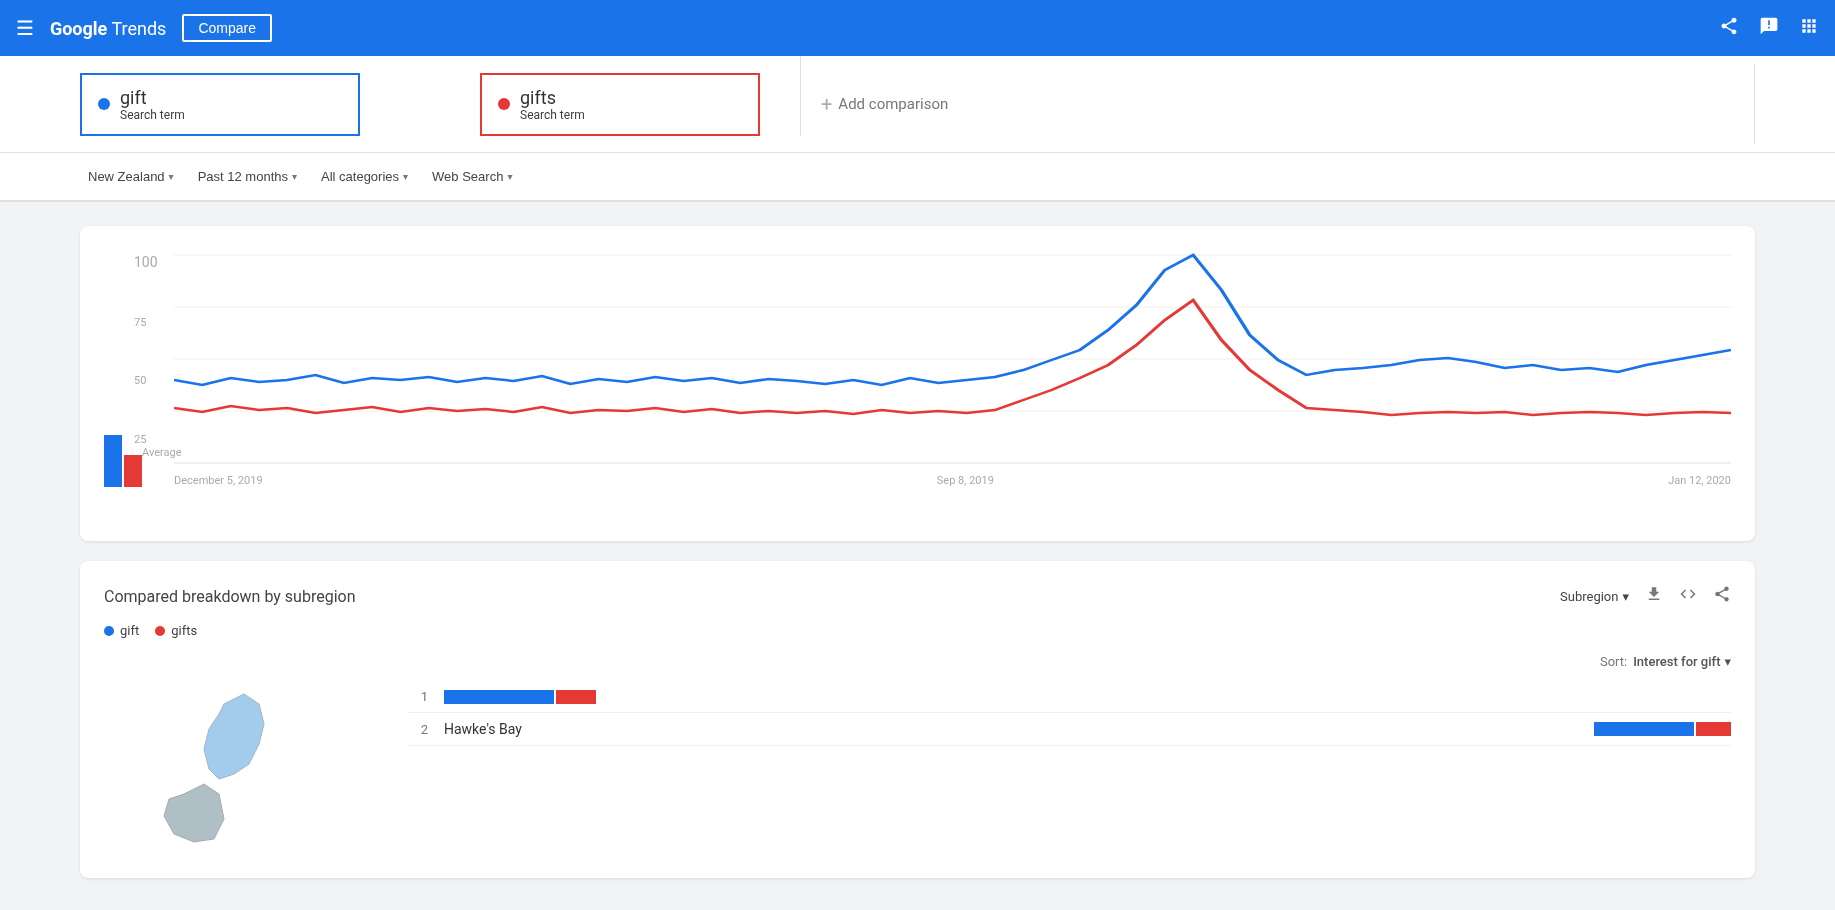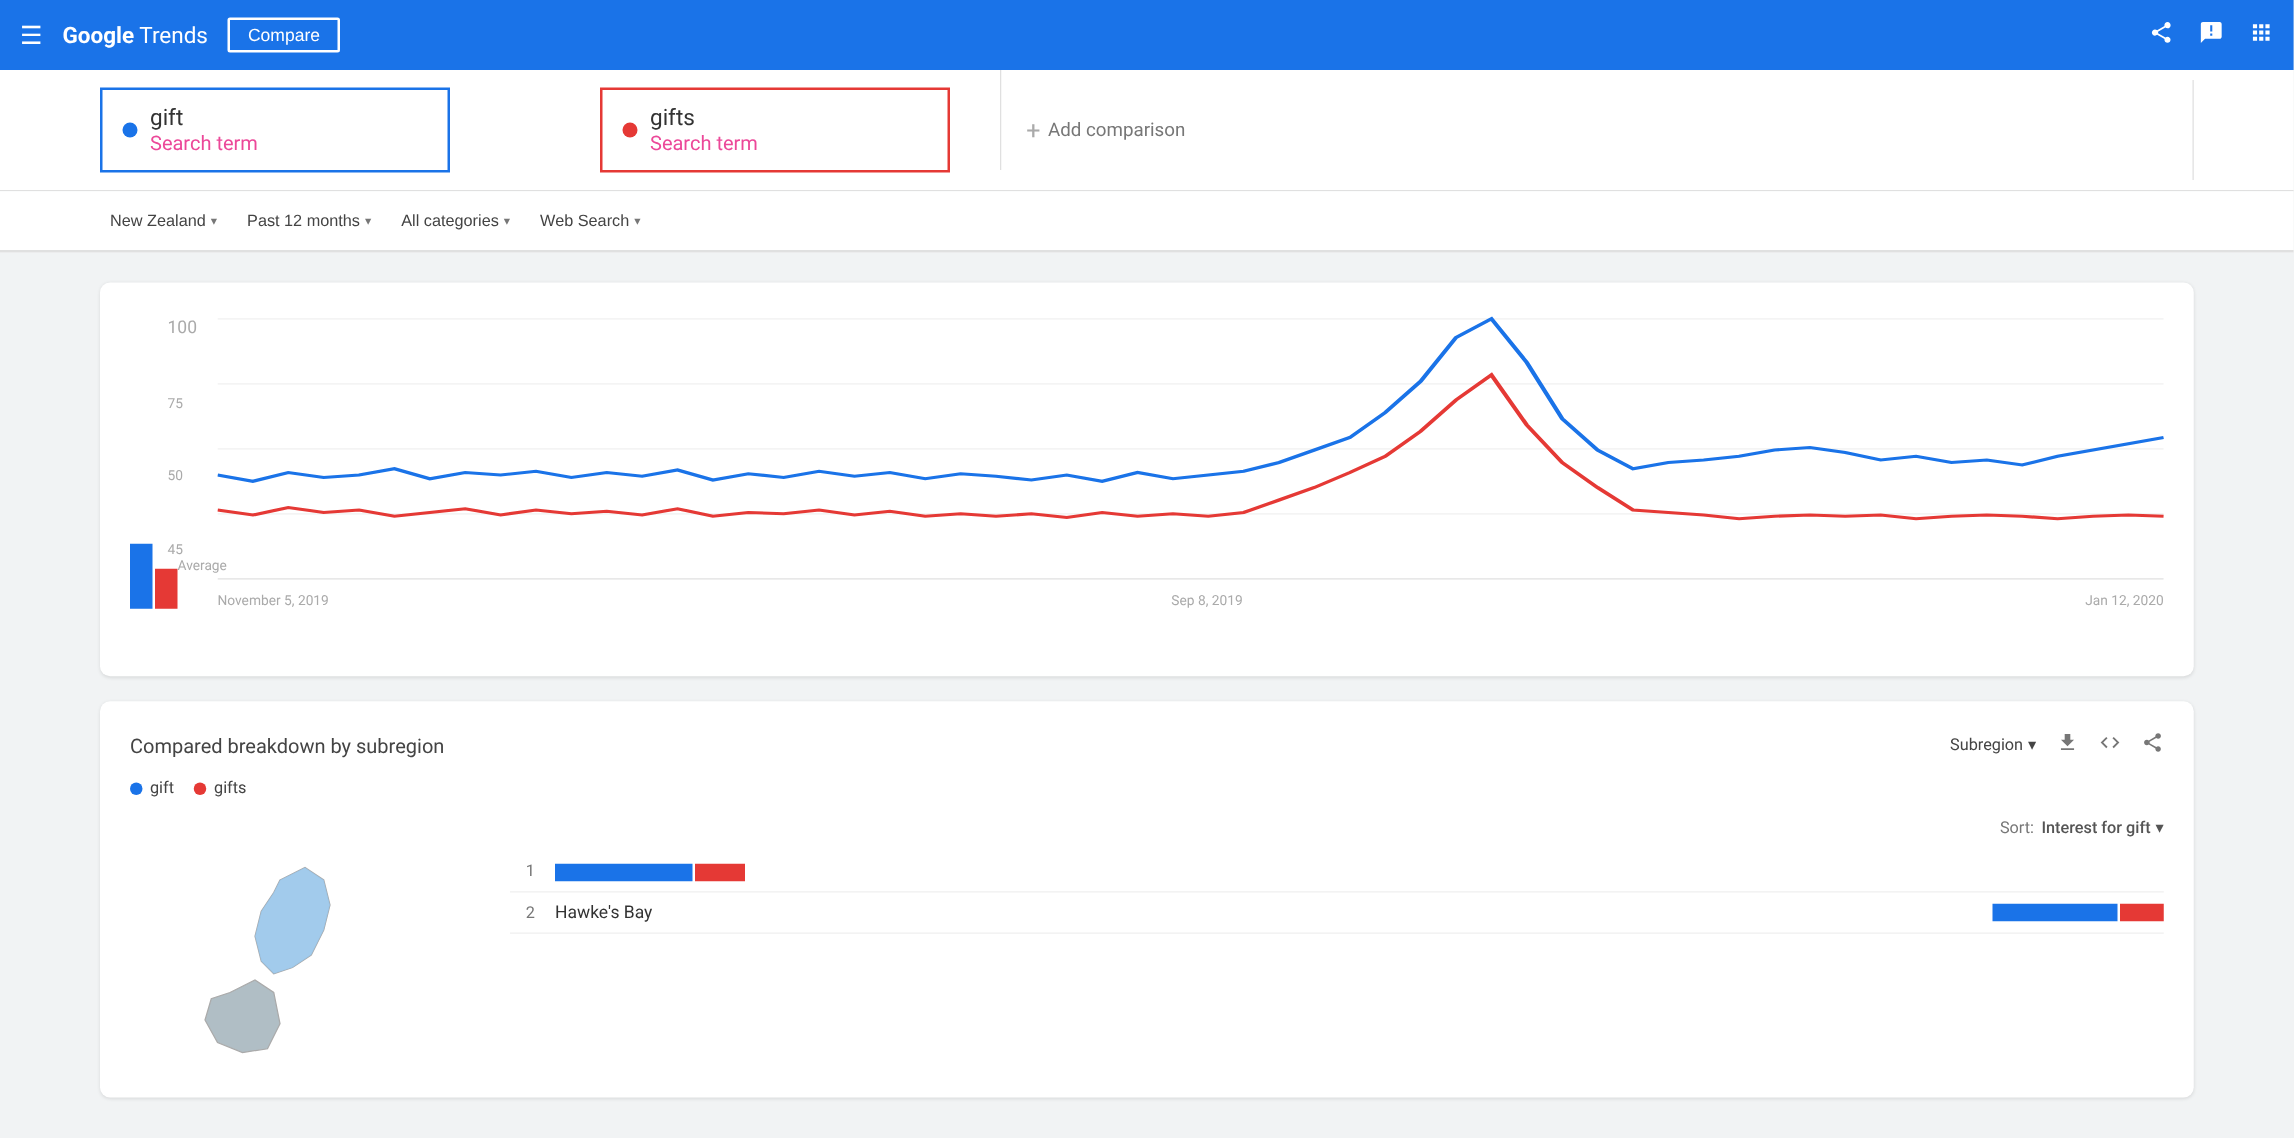--- a/index.html
+++ b/index.html
@@ -58,21 +58,21 @@
     }
     .search-term-box.blue-border { border-color: #1a73e8; margin-left: 0; }
     .search-term-box.red-border { border-color: #e53935; }
     .dot {
       width: 12px; height: 12px; border-radius: 50%; flex-shrink: 0;
     }
     .dot-blue { background: #1a73e8; }
     .dot-red { background: #e53935; }
     .search-term-text { display: flex; flex-direction: column; }
     .search-term-name { font-size: 18px; font-weight: 400; color: #333; }
-    .search-term-label { font-size: 16px; color: #ec4899; }
+    .search-term-label { font-size: 12px; color: #404040; }
     .add-comparison {
       display: flex;
       align-items: center;
       gap: 6px;
       color: #777;
       font-size: 15px;
       cursor: pointer;
       padding: 14px 20px;
       flex: 1;
     }
@@ -326,21 +326,21 @@
           <div style="width:18px; height:52px; background:#1a73e8;"></div>
           <div style="width:18px; height:32px; background:#e53935;"></div>
         </div>
         <span style="font-size:11px; color:#aaa;">Average</span>
       </div>
 
       <div style="position:absolute; left: 30px; top: 0; height: 200px; display:flex; flex-direction:column; justify-content:space-between; padding:4px 0;">
         <span style="font-size:14px;color:#aaa;">100</span>
         <span style="font-size:11px;color:#aaa;">75</span>
         <span style="font-size:11px;color:#aaa;">50</span>
-        <span style="font-size:11px;color:#aaa;">45</span>
+        <span style="font-size:11px;color:#aaa;">25</span>
       </div>
 
       <svg class="chart-svg" viewBox="0 0 1100 220" preserveAspectRatio="none" style="display:block;">
 
         <line x1="0" y1="5" x2="1100" y2="5" stroke="#f0f0f0" stroke-width="1"></line>
         <line x1="0" y1="57" x2="1100" y2="57" stroke="#f0f0f0" stroke-width="1"></line>
         <line x1="0" y1="109" x2="1100" y2="109" stroke="#f0f0f0" stroke-width="1"></line>
         <line x1="0" y1="161" x2="1100" y2="161" stroke="#f0f0f0" stroke-width="1"></line>
         <line x1="0" y1="213" x2="1100" y2="213" stroke="#e0e0e0" stroke-width="1"></line>
 
@@ -357,21 +357,21 @@
             0,158 20,162 40,156 60,160 80,158 100,163 120,160 140,157 160,162 180,158
             200,161 220,159 240,162 260,157 280,163 300,160 320,161 340,158 360,162
             380,159 400,163 420,161 440,163 460,161 480,164 500,160 520,163 540,161
             560,163 580,160 600,150 620,140 640,128 660,115 680,95 700,70 720,50
             740,90 760,120 780,140 800,158 820,160 840,162 860,165 880,163 900,162
             920,163 940,162 960,165 980,163 1000,162 1020,163 1040,165 1060,163 1080,162 1100,163
           "></polyline>
       </svg>
 
       <div style="display:flex; justify-content:space-between; padding: 4px 0 0 0; font-size:11px; color:#aaa;">
-        <span>November 5, 2019</span>
+        <span>December 5, 2019</span>
         <span>Sep 8, 2019</span>
         <span>Jan 12, 2020</span>
       </div>
     </div>
   </div>
 
   <div class="card">
     <div class="subregion-header card-header">
       <span class="card-title">Compared breakdown by subregion</span>
       <div class="subregion-controls">

